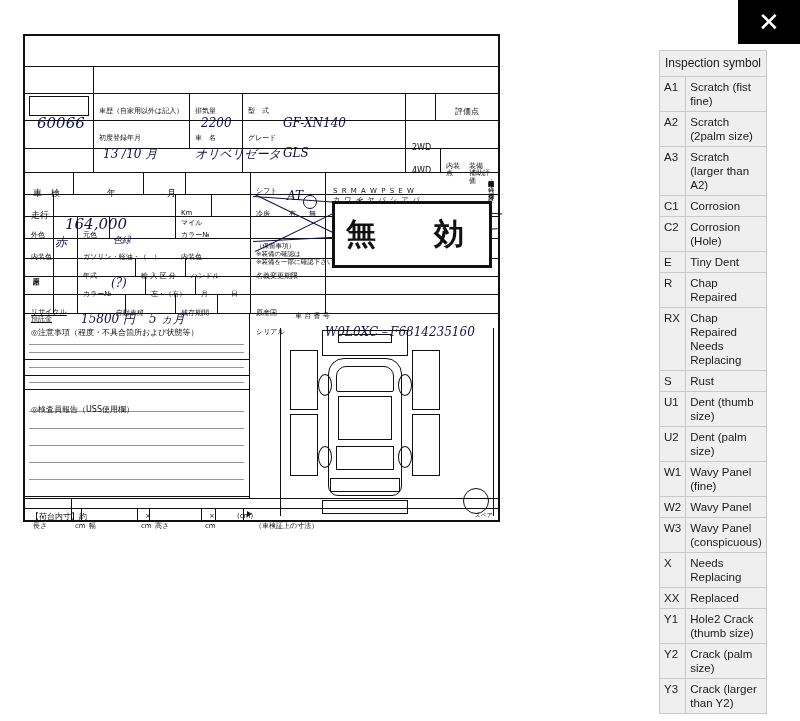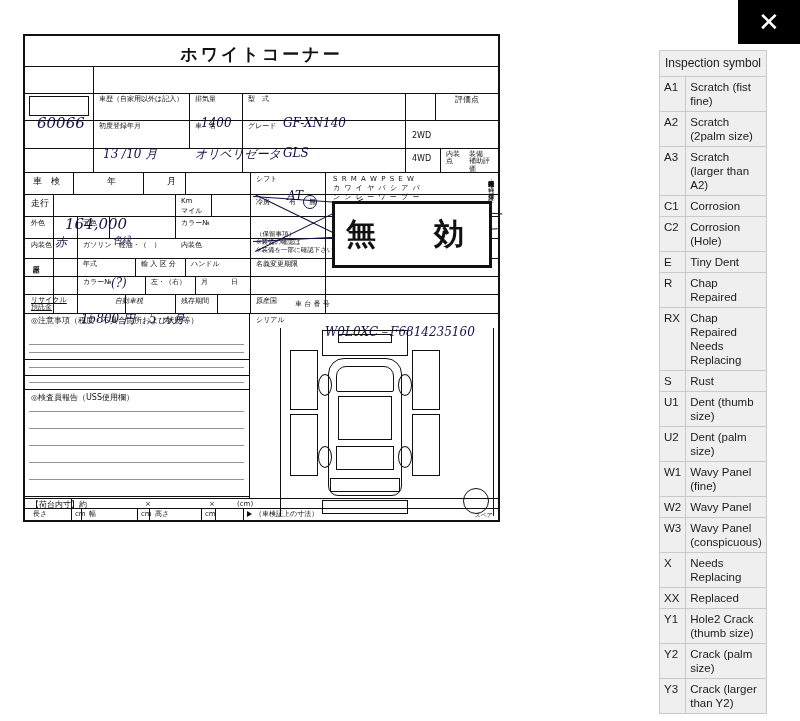--- a/index.html
+++ b/index.html
@@ -37,21 +37,21 @@
     font-weight: bold;
     letter-spacing: 3px;
     padding: 7px 0 5px;
   }
   .hl { position: absolute; background: #111; }
   .vl { position: absolute; background: #111; }
   .cell {
     position: absolute;
     font-size: 7px;
     line-height: 1.1;
-    padding: 1px 2px;
+    padding: 13px 2px;
     white-space: nowrap;
   }
   .hw {
     position: absolute;
     font-family: "DejaVu Serif", serif;
     font-style: italic;
     color: #11104a;
     white-space: nowrap;
   }
   .big { font-size: 15px; }
@@ -133,21 +133,20 @@
 </style>
 </head>
 <body>
 
 <div id="close-btn">
   <span>✕</span>
 </div>
 
 <div id="sheet">
 
-  <div class="ttl">ホワイトコーナー</div>
 
   <div class="hl" style="left:0;top:30px;width:473px;height:1px;"></div>
   <div class="hl" style="left:0;top:57px;width:473px;height:1px;"></div>
   <div class="hl" style="left:0;top:84px;width:473px;height:1px;"></div>
   <div class="hl" style="left:0;top:112px;width:473px;height:1px;"></div>
   <div class="hl" style="left:0;top:136px;width:473px;height:1px;"></div>
   <div class="hl" style="left:0;top:158px;width:473px;height:1px;"></div>
   <div class="hl" style="left:0;top:180px;width:473px;height:1px;"></div>
   <div class="hl" style="left:0;top:202px;width:473px;height:1px;"></div>
   <div class="hl" style="left:0;top:222px;width:473px;height:1px;"></div>
@@ -209,21 +208,21 @@
   <div class="vl" style="left:218px;top:472px;width:1px;height:13px;"></div>
 
   <div style="position:absolute;left:4px;top:60px;width:60px;height:20px;border:1px solid #111;"></div>
   <div class="hw big" style="left:12px;top:78px;">60066</div>
 
   <div class="cell" style="left:72px;top:59px;">車歴（自家用以外は記入）</div>
   <div class="cell" style="left:168px;top:59px;">排気量</div>
   <div class="cell" style="left:221px;top:59px;">型　式</div>
   <div class="cell" style="left:428px;top:59px;font-size:8px;">評価点</div>
 
-  <div class="hw mid" style="left:176px;top:80px;">1400</div>
+  <div class="hw mid" style="left:176px;top:80px;">2200</div>
   <div class="hw mid" style="left:258px;top:80px;">GF-XN140</div>
 
   <div class="cell" style="left:72px;top:86px;">初度登録年月</div>
   <div class="cell" style="left:168px;top:86px;">車　名</div>
   <div class="cell" style="left:221px;top:86px;">グレード</div>
   <div class="cell" style="left:385px;top:95px;font-size:8px;">2WD</div>
   <div class="cell" style="left:385px;top:118px;font-size:8px;">4WD</div>
 
   <div class="hw mid" style="left:78px;top:110px;">13 /10 月</div>
   <div class="hw mid" style="left:170px;top:110px;">オリベリゼータ</div>

